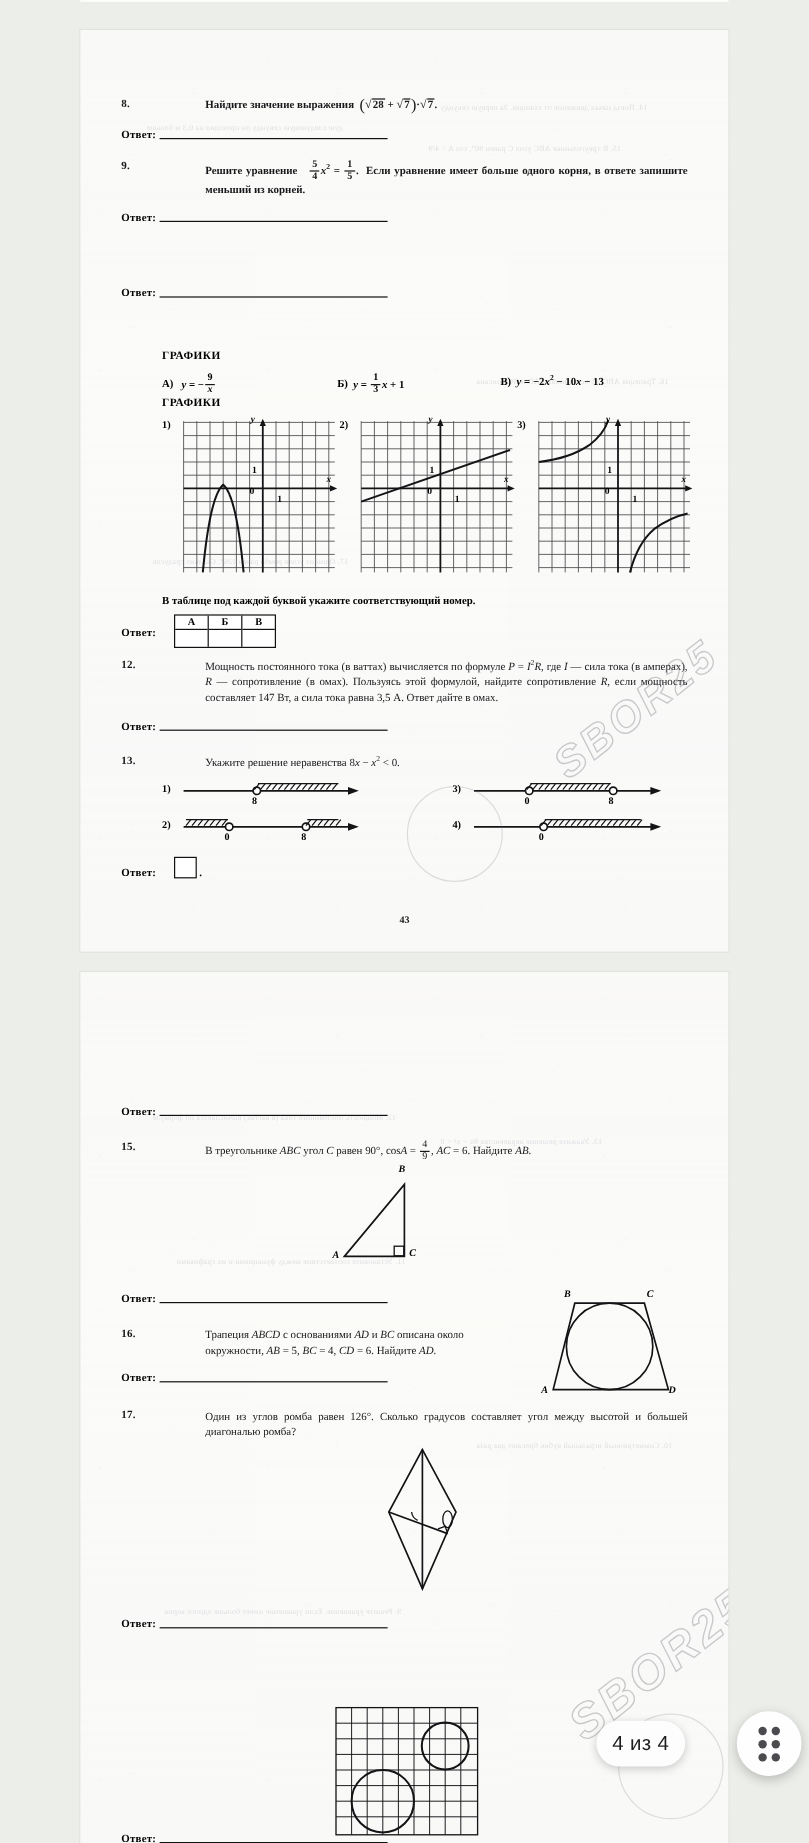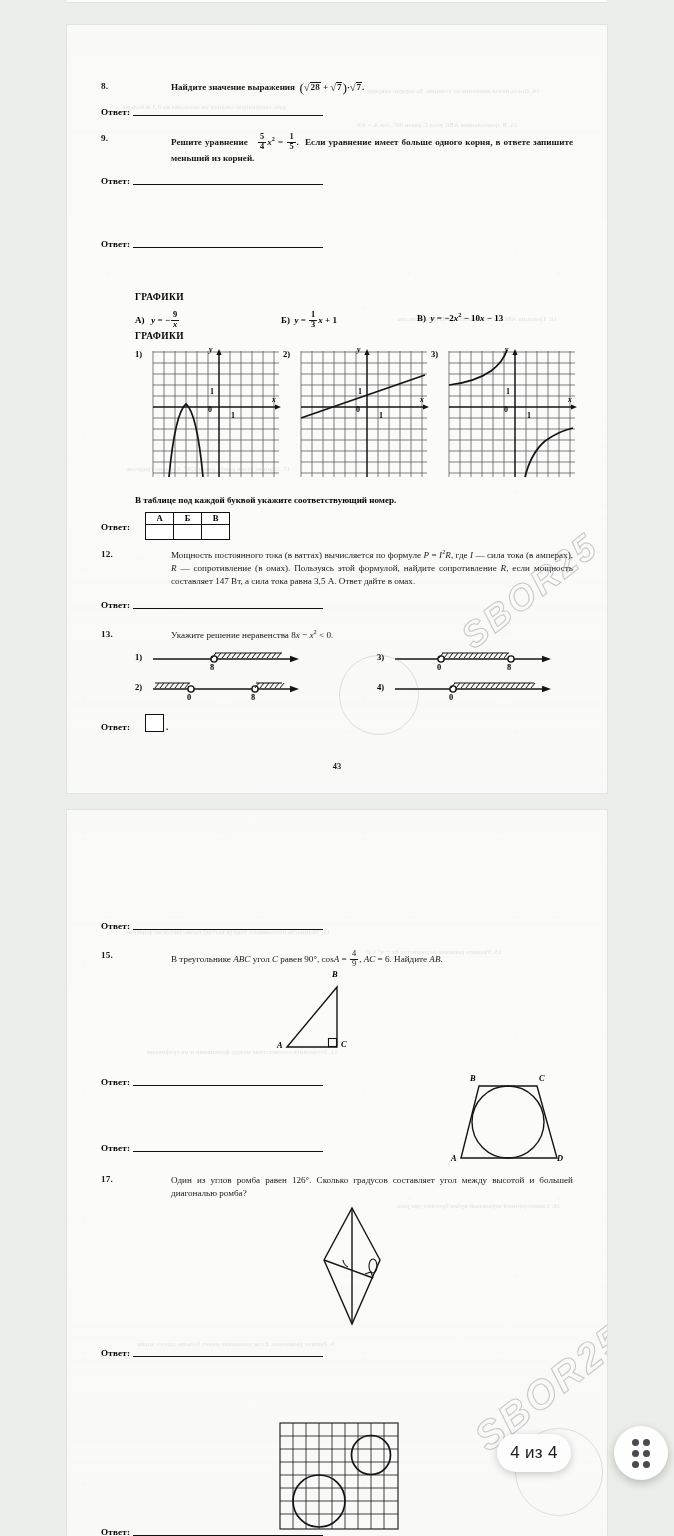--- a/index.html
+++ b/index.html
@@ -392,20 +392,26 @@
         </svg>
         <div style="position:absolute;left:57px;top:-5px;font-style:italic;font-weight:bold;font-size:8.4px;">B</div>
         <div style="position:absolute;left:2px;top:66px;font-style:italic;font-weight:bold;font-size:8.4px;">A</div>
         <div style="position:absolute;left:66px;top:65px;font-style:italic;font-weight:bold;font-size:8.4px;">C</div>
       </div>
 
       <div class="ans" style="top:266px;">
         <span class="lbl">Ответ:</span><span class="ansline"></span>
       </div>
 
+      <div class="task" style="top:296px;width:300px;">
+        <div class="num">16.</div>
+        <div class="body nj">
+          Трапеция <i>ABCD</i> с основаниями <i>AD</i> и <i>BC</i> описана около окружности, <i>AB</i> = 5, <i>BC</i> = 4, <i>CD</i> = 6. Найдите <i>AD</i>.
+        </div>
+      </div>
 
       <div style="position:absolute;left:390px;top:264px;">
         <svg width="108" height="98" viewBox="0 0 108 98">
           <polygon points="22,12 80,12 100,84 4,84" fill="none" stroke="#141417" stroke-width="1.4"></polygon>
           <ellipse cx="51" cy="48" rx="36" ry="36" fill="none" stroke="#141417" stroke-width="1.4"></ellipse>
         </svg>
         <div style="position:absolute;left:13px;top:0px;font-style:italic;font-weight:bold;font-size:8.4px;">B</div>
         <div style="position:absolute;left:82px;top:0px;font-style:italic;font-weight:bold;font-size:8.4px;">C</div>
         <div style="position:absolute;left:-6px;top:80px;font-style:italic;font-weight:bold;font-size:8.4px;">A</div>
         <div style="position:absolute;left:100px;top:80px;font-style:italic;font-weight:bold;font-size:8.4px;">D</div>

